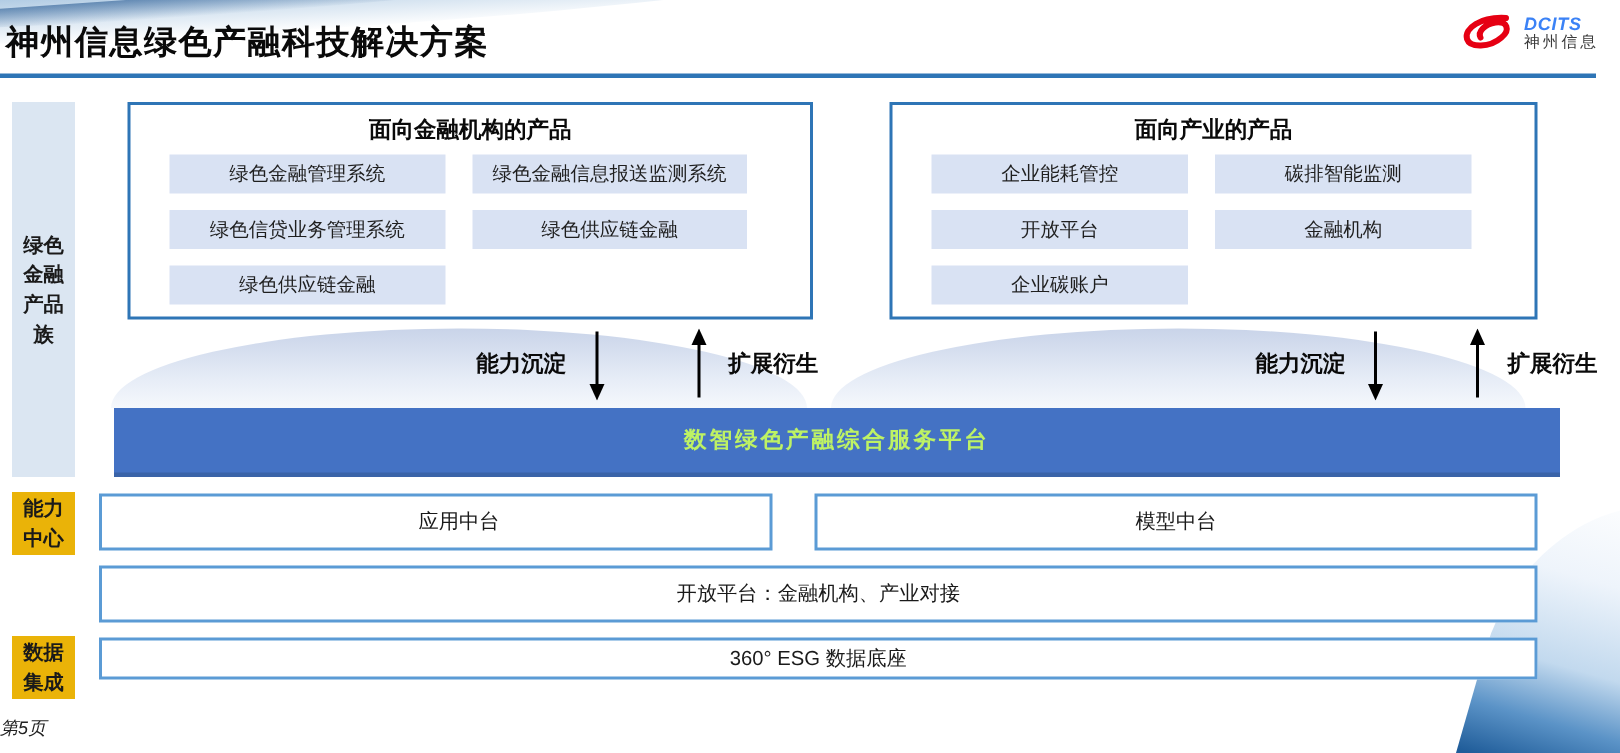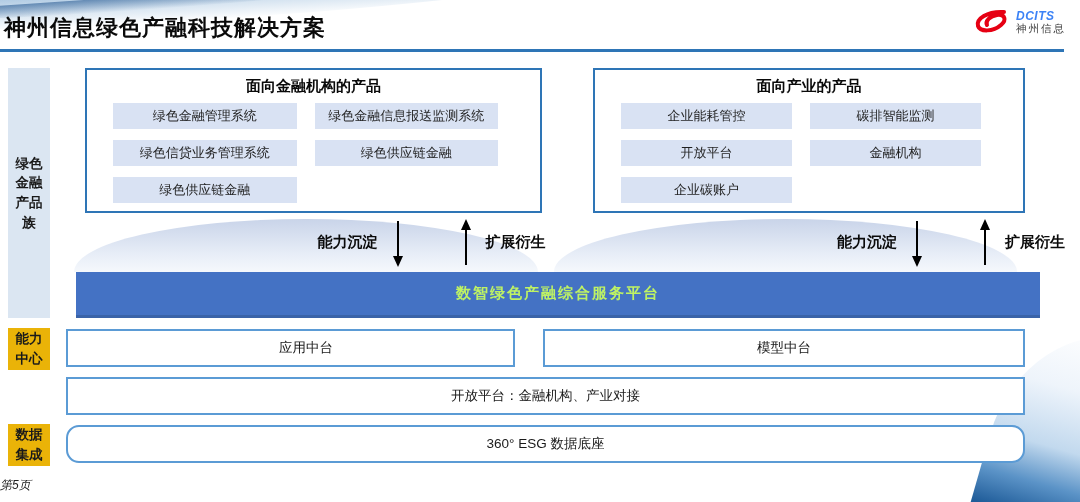--- a/index.html
+++ b/index.html
@@ -54,21 +54,21 @@
   .platform-bar{position:absolute;left:66px;top:272px;width:964px;height:46px;background:#4472C4;z-index:1;
     display:flex;align-items:center;justify-content:center;color:#bef264;font-weight:bold;font-size:15px;letter-spacing:2px;
     border-bottom:3px solid #3a63a8;box-sizing:border-box;margin-left:10px;}
   
   .wbox{background:#fff;border:2px solid #5B9BD5;box-sizing:border-box;display:flex;align-items:center;justify-content:center;
     font-size:13.5px;color:#1a1a1a;}
   .cap-row{position:absolute;left:66px;top:329px;width:959px;height:38px;display:flex;gap:28px;z-index:1;}
   .cap-box1{width:449px;height:38px;padding-left:31px;}
   .cap-box2{flex:1;height:38px;font-family:Liberation Mono, monospace;}
   .open-row{position:absolute;left:66px;top:377px;width:959px;height:38px;z-index:1;}
-  .data-row{position:absolute;left:66px;top:425px;width:959px;height:38px;z-index:1;border-radius:13px;}
+  .data-row{position:absolute;left:66px;top:425px;width:959px;height:28px;z-index:1;}
   
   .footer{position:absolute;left:0;right:0;top:477px;font-style:italic;font-size:12px;color:#222;z-index:1;}
 </style>
 </head>
 <body>
 
 <div class="stage">
 
   <div class="deco-tl1"></div>
   <div class="deco-tl2"></div>

